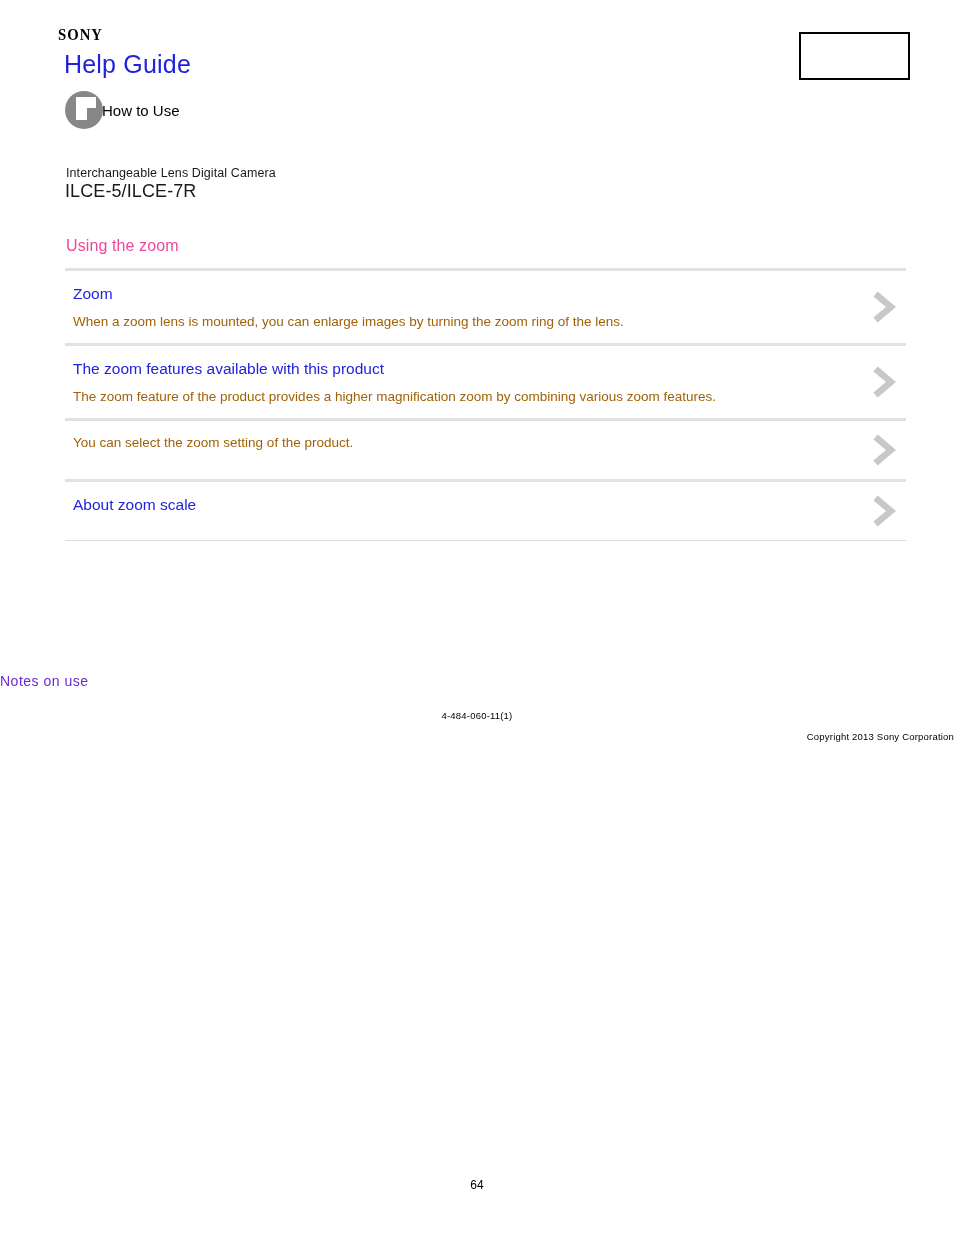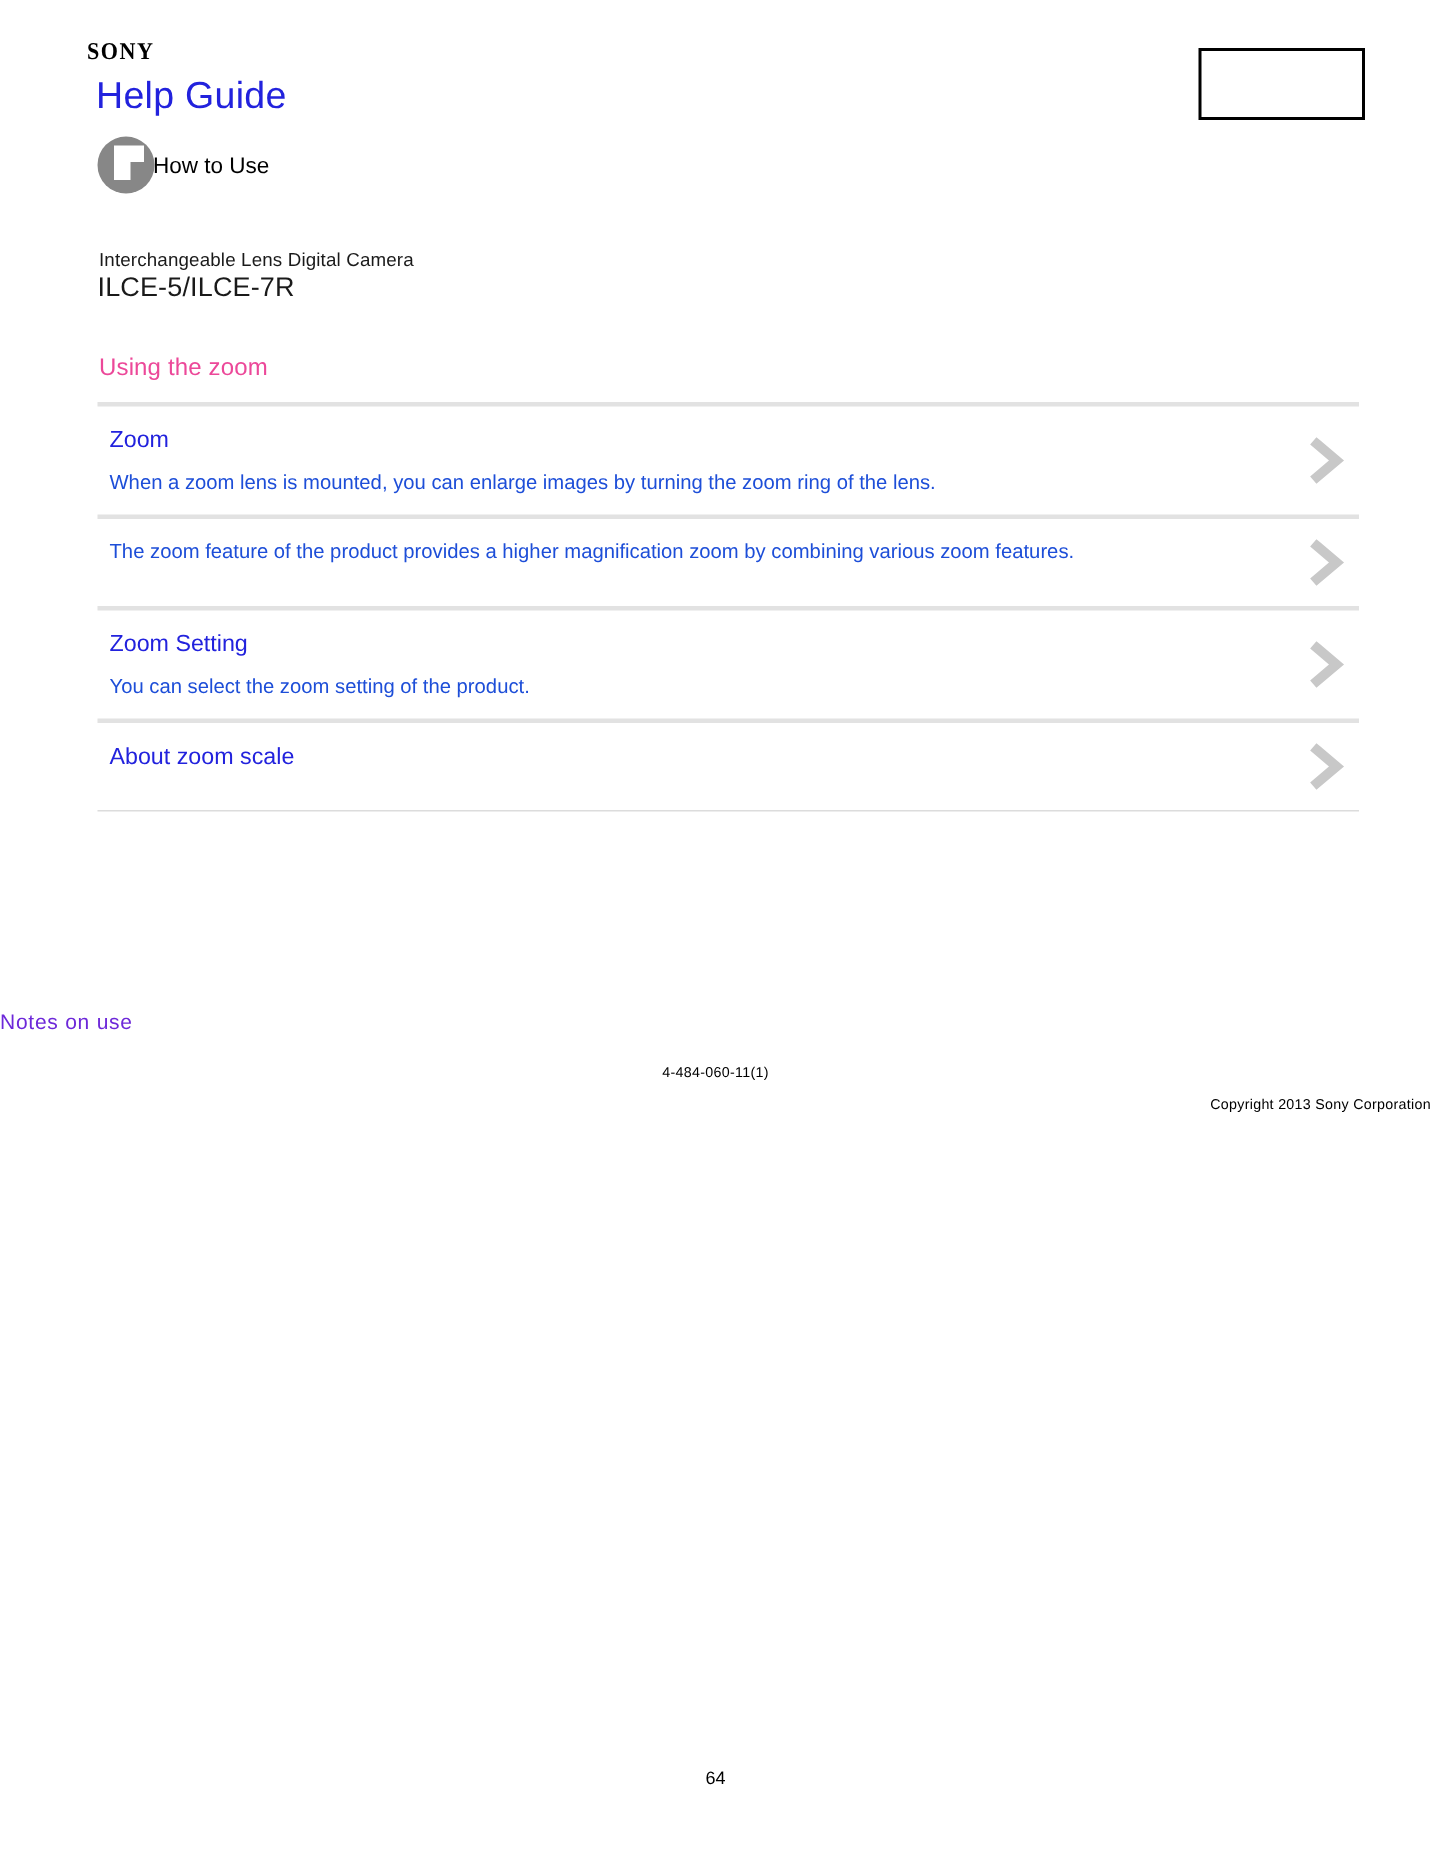--- a/index.html
+++ b/index.html
@@ -165,21 +165,21 @@
     display: block;
     font-size: 15.5px;
     color: #2222dd;
     text-decoration: none;
     line-height: 1.35;
     margin-bottom: 8px;
   }
   .topic-desc {
     display: block;
     font-size: 13.5px;
-    color: #1d4ed8;
+    color: #a16207;
     line-height: 1.35;
     text-align: justify;
     text-justify: inter-word;
   }
   .chev {
     position: absolute;
     right: 4px;
     top: 50%;
     transform: translateY(-50%);
     width: 34px;
@@ -266,34 +266,34 @@
       <svg width="34" height="40" viewBox="0 0 34 40" xmlns="http://www.w3.org/2000/svg">
         <polyline points="10,9 23,20 10,31" fill="none" stroke="#c8c8c8" stroke-width="6.5" stroke-linecap="square" stroke-linejoin="miter"></polyline>
       </svg>
     </span>
   </div>
 
   <div class="divider"></div>
 
   <div class="topic-row">
     <div class="topic-text">
+      <a class="topic-link" href="#">The zoom features available with this product</a>
       <span class="topic-desc">The zoom feature of the product provides a higher magnification zoom by combining various zoom features.</span>
     </div>
     <span class="chev">
       <svg width="34" height="40" viewBox="0 0 34 40" xmlns="http://www.w3.org/2000/svg">
         <polyline points="10,9 23,20 10,31" fill="none" stroke="#c8c8c8" stroke-width="6.5" stroke-linecap="square" stroke-linejoin="miter"></polyline>
       </svg>
     </span>
   </div>
 
   <div class="divider"></div>
 
   <div class="topic-row">
     <div class="topic-text">
-      <a class="topic-link" href="#">Zoom Setting</a>
       <span class="topic-desc">You can select the zoom setting of the product.</span>
     </div>
     <span class="chev">
       <svg width="34" height="40" viewBox="0 0 34 40" xmlns="http://www.w3.org/2000/svg">
         <polyline points="10,9 23,20 10,31" fill="none" stroke="#c8c8c8" stroke-width="6.5" stroke-linecap="square" stroke-linejoin="miter"></polyline>
       </svg>
     </span>
   </div>
 
   <div class="divider"></div>

